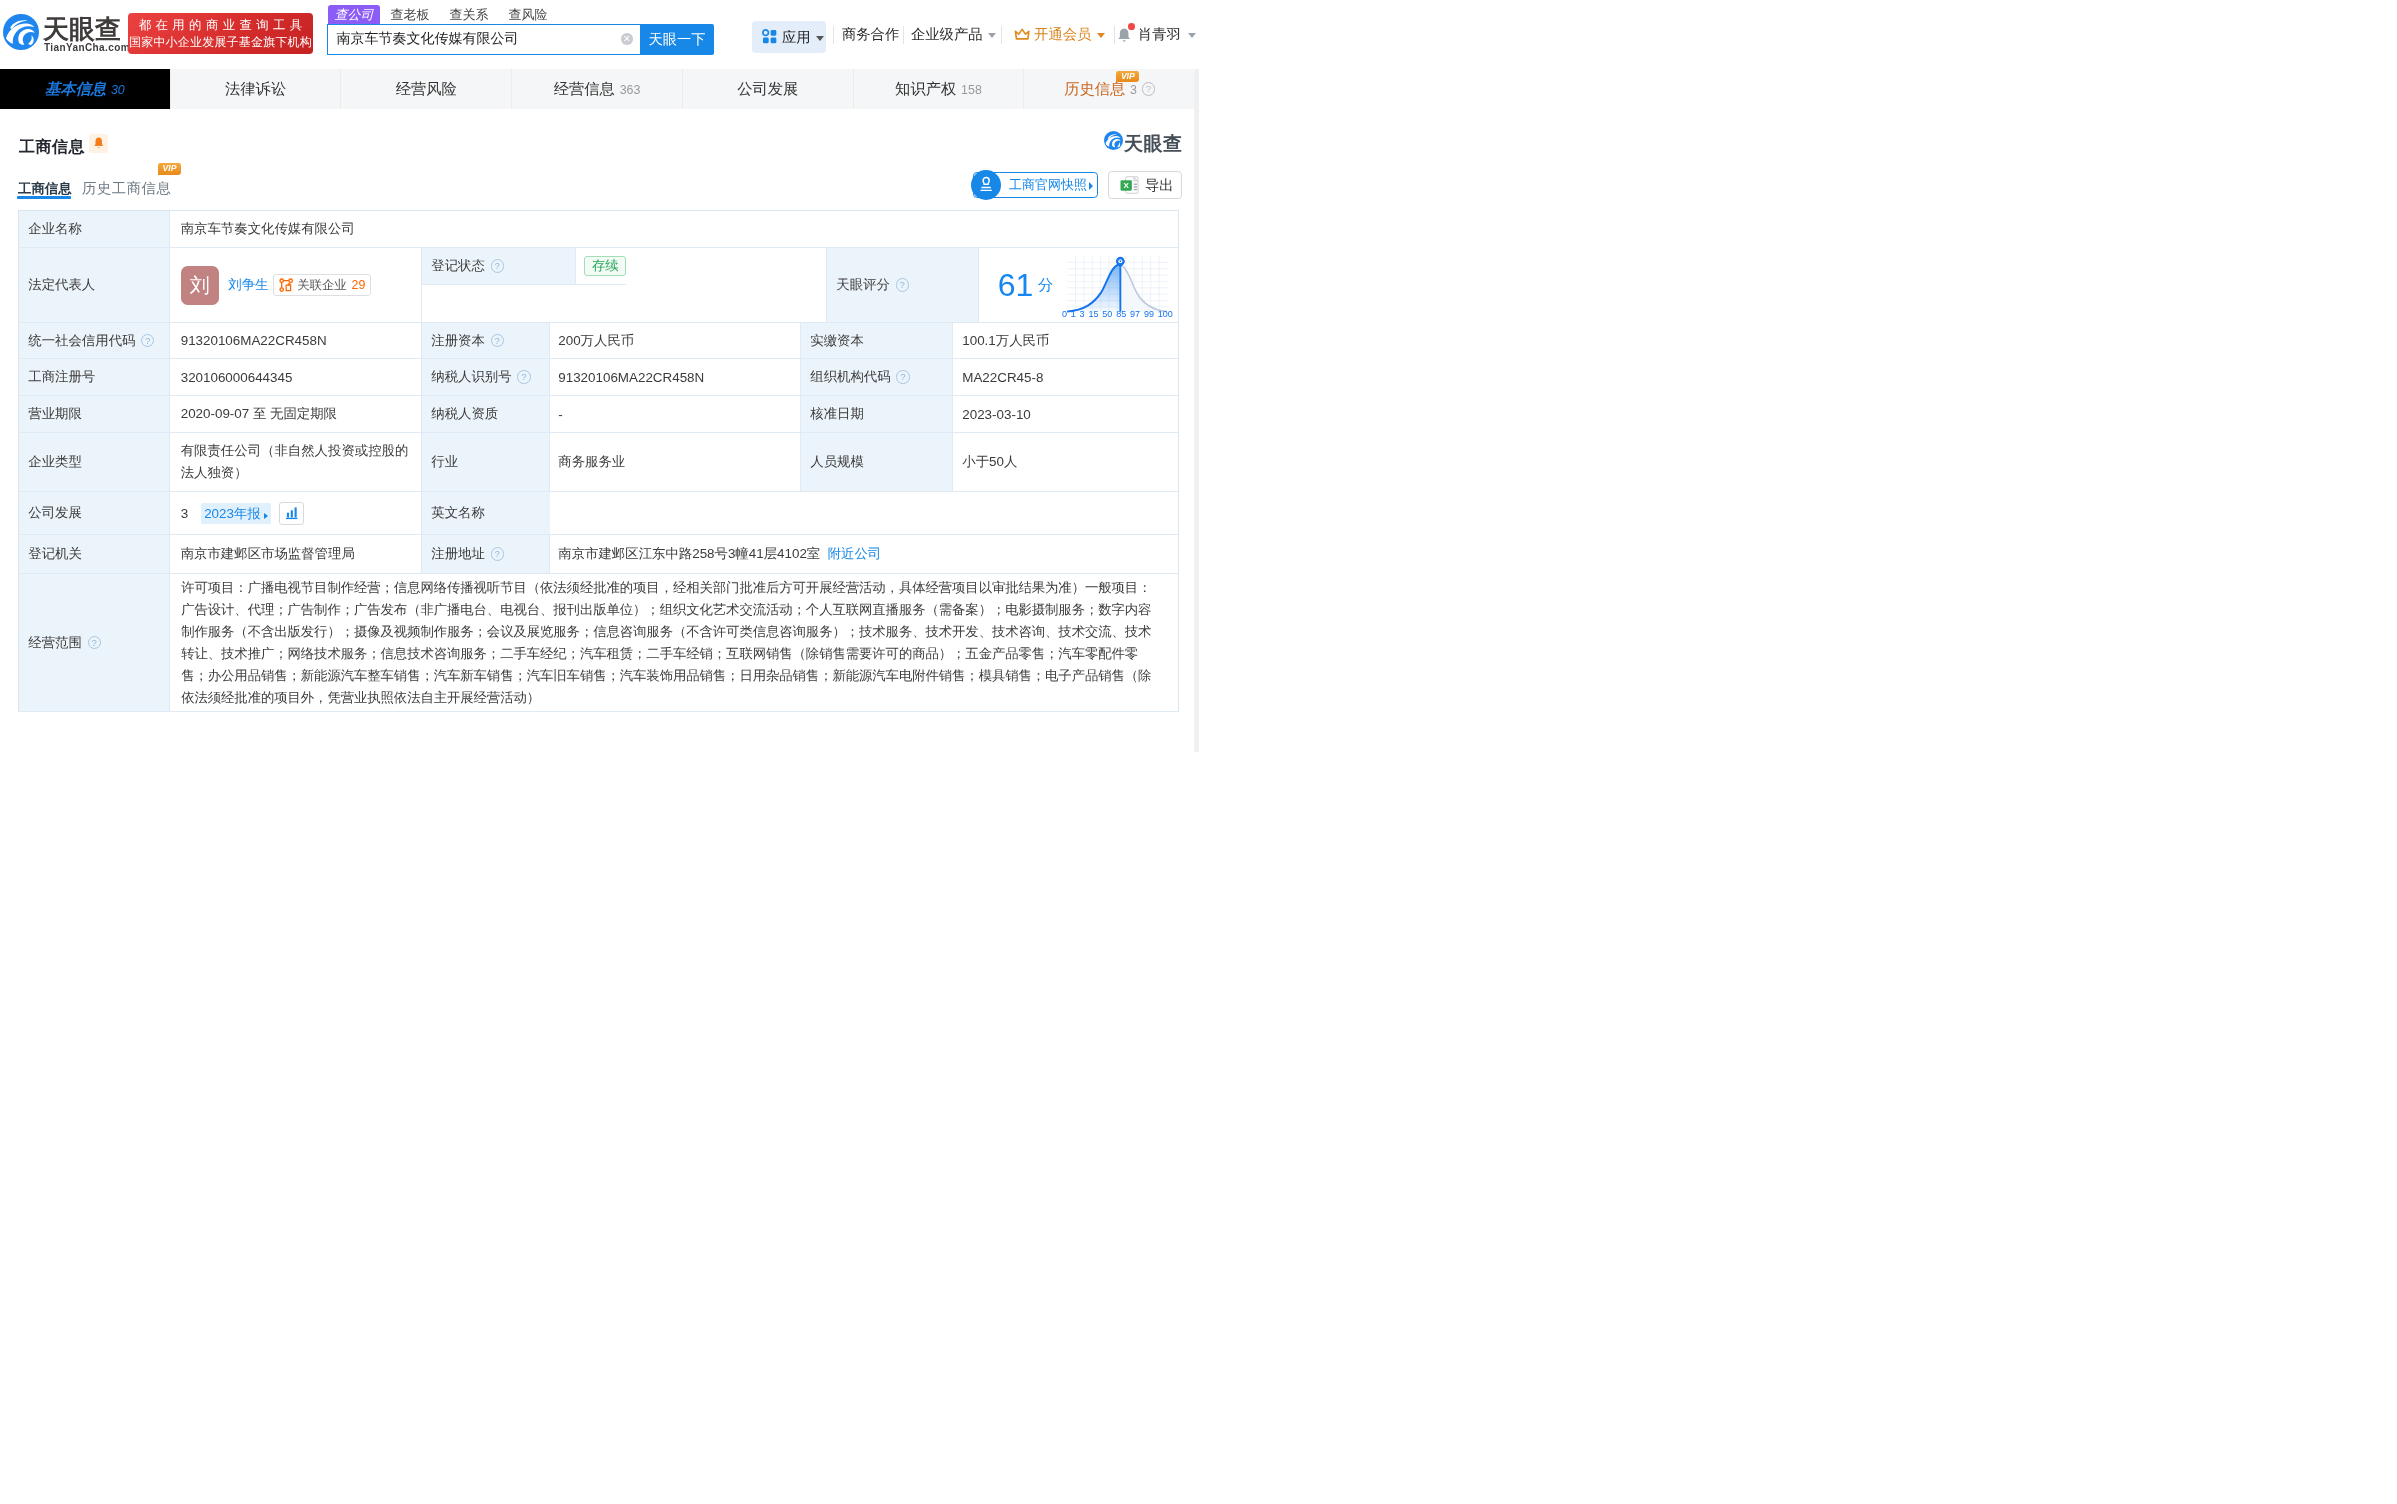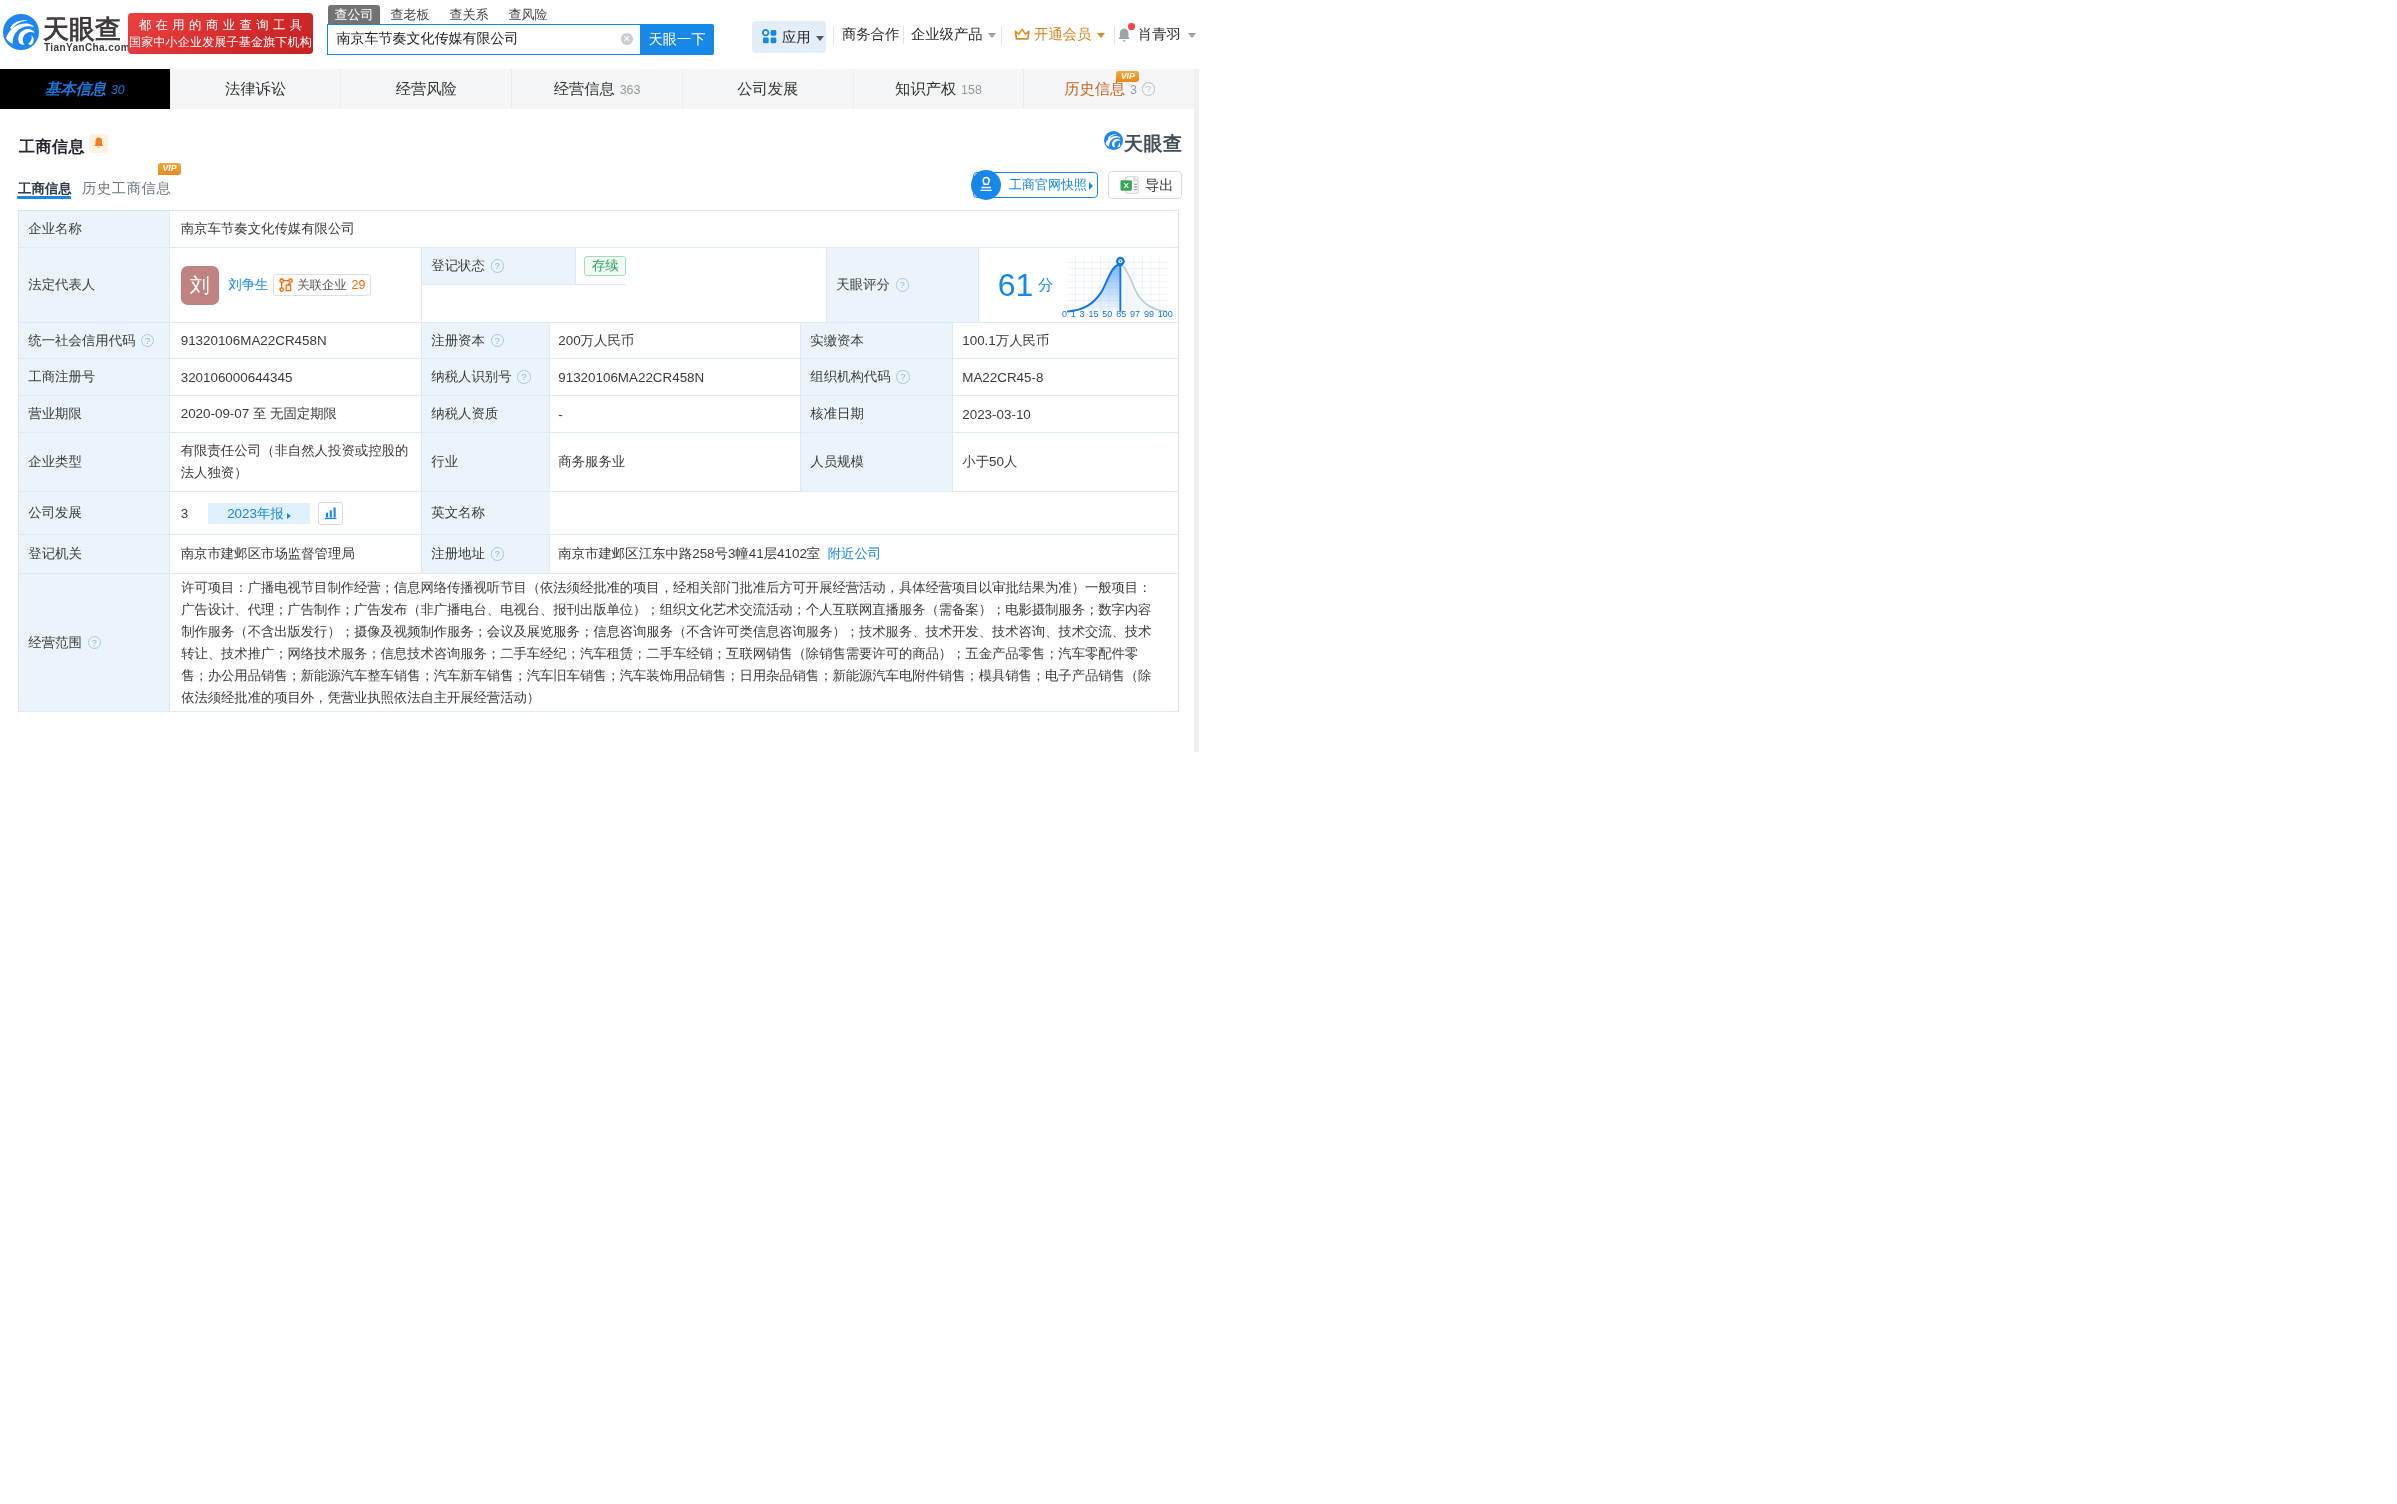--- a/index.html
+++ b/index.html
@@ -8,21 +8,21 @@
 
 .hdr{position:absolute;left:0;top:0;width:1199px;height:69px;background:#fff;}
 .logo-cn{position:absolute;left:43px;top:12.4px;font-size:26px;font-weight:bold;color:#403c3b;letter-spacing:0px;}
 .logo-en{position:absolute;left:44px;top:42px;font-size:10px;font-weight:bold;color:#403c3b;letter-spacing:0.4px;}
 .redbadge{position:absolute;left:128px;top:13px;width:185px;height:41px;border-radius:3.8px;background:linear-gradient(140deg,#ec4141 0%,#d42b2b 60%,#c62222 100%);color:#fff;text-align:center;padding-top:3.8px;}
 .redbadge .l1{font-size:12.4px;letter-spacing:4.4px;text-indent:4.4px;line-height:17px;}
 .redbadge .l2{font-size:12px;letter-spacing:0.2px;line-height:16.3px;}
 
 .stabs{position:absolute;left:328px;top:4.8px;height:19px;font-size:13px;}
 .stab{display:inline-block;vertical-align:top;height:19px;line-height:19px;color:#454545;margin-right:20px;}
-.stab.on{background:#737373;color:#fff;width:52px;text-align:center;border-radius:2.9px 2.9px 0 0;margin-right:10.5px;}
+.stab.on{background:#8b5cf6;color:#fff;width:52px;text-align:center;border-radius:2.9px 2.9px 0 0;margin-right:10.5px;font-style:italic;}
 .sinput{position:absolute;left:327px;top:24px;width:314px;height:31px;border:1.9px solid #1787e8;background:#fff;line-height:27px;font-size:14px;color:#222;padding-left:8.6px;}
 .sclear{position:absolute;left:621px;top:33px;width:11.5px;height:11.5px;border-radius:50%;background:#c9ccd1;color:#fff;font-size:9.6px;line-height:11.5px;text-align:center;}
 .sbtn{position:absolute;left:640px;top:24px;width:74px;height:31px;background:#1787e8;color:#fff;font-size:14.3px;text-align:center;line-height:31px;border-radius:0 1.9px 1.9px 0;}
 
 .menu-item{position:absolute;top:0;height:69px;line-height:69px;font-size:14.3px;color:#2b2b2b;}
 .apill{position:absolute;left:752px;top:21px;width:74px;height:32px;background:#e4eefb;border-radius:3.8px;line-height:32px;font-size:14.3px;color:#222;}
 .apill .txt{margin-left:30px;}
 .caret{display:inline-block;width:0;height:0;border-left:4.3px solid transparent;border-right:4.3px solid transparent;border-top:5.3px solid #555;margin-left:5.7px;vertical-align:middle;}
 .caret.gray{border-top-color:#9aa3ab;}
 .caret.orange{border-top-color:#de8a1d;}
@@ -79,21 +79,21 @@
 
 .mid2{width:405px;display:flex;flex-direction:row;border-right:1px solid #dfeaf4;}
 .mid2 .r{display:flex;height:37px;}
 .mid2 .r.first{border-bottom:1px solid #dfeaf4;}
 .mid2 .ml{width:154px;display:flex;align-items:center;padding-left:9.6px;background:#ecf4fb;border-right:1px solid #dfeaf4;}
 .mid2 .mv{flex:1;display:flex;align-items:center;padding-left:8.6px;}
 .avatar{width:38px;height:39px;border-radius:6.7px;background:#c18382;color:#fff;font-size:20px;display:flex;align-items:center;justify-content:center;margin-right:9.6px;}
 .relbox{display:inline-flex;align-items:center;height:22px;border:1px solid #dcdfe3;border-radius:2.9px;padding:0 4.8px;margin-left:4.8px;font-size:12.4px;color:#555;}
 .relbox .n{color:#f60;margin-left:4.8px;}
 .tag-green{display:inline-block;height:20px;line-height:18px;padding:0 6.7px;border:1px solid #a3dcb8;background:#f2fcf5;color:#28a45c;border-radius:2.9px;font-size:13.4px;}
-.chip-blue{display:inline-block;height:21px;line-height:21px;background:#e1f0fd;color:#1787e8;border-radius:1.9px;padding:0 19px;margin-left:20px;font-size:13.4px;}
+.chip-blue{display:inline-block;height:21px;line-height:21px;background:#e1f0fd;color:#1787e8;border-radius:1.9px;padding:0 3px;margin-left:13px;font-size:13.4px;}
 .chartbox{display:inline-flex;align-items:center;justify-content:center;width:25px;height:23px;border:1px solid #d9d9d9;border-radius:2.9px;margin-left:7.6px;}
 
 .score-n{font-size:32px;font-weight:normal;color:#1787f0;}
 .score-f{font-size:15.3px;color:#1787f0;margin-left:4.8px;}
 
 .scrollstrip{position:absolute;right:0;top:69px;width:4.8px;height:683px;background:#f0f0f0;}
 .bizscope{line-height:22px;padding:2.9px 13.4px 0 11.5px;color:#3c3c3c;letter-spacing:-0.1px;}
 </style>
 </head>
 <body>

